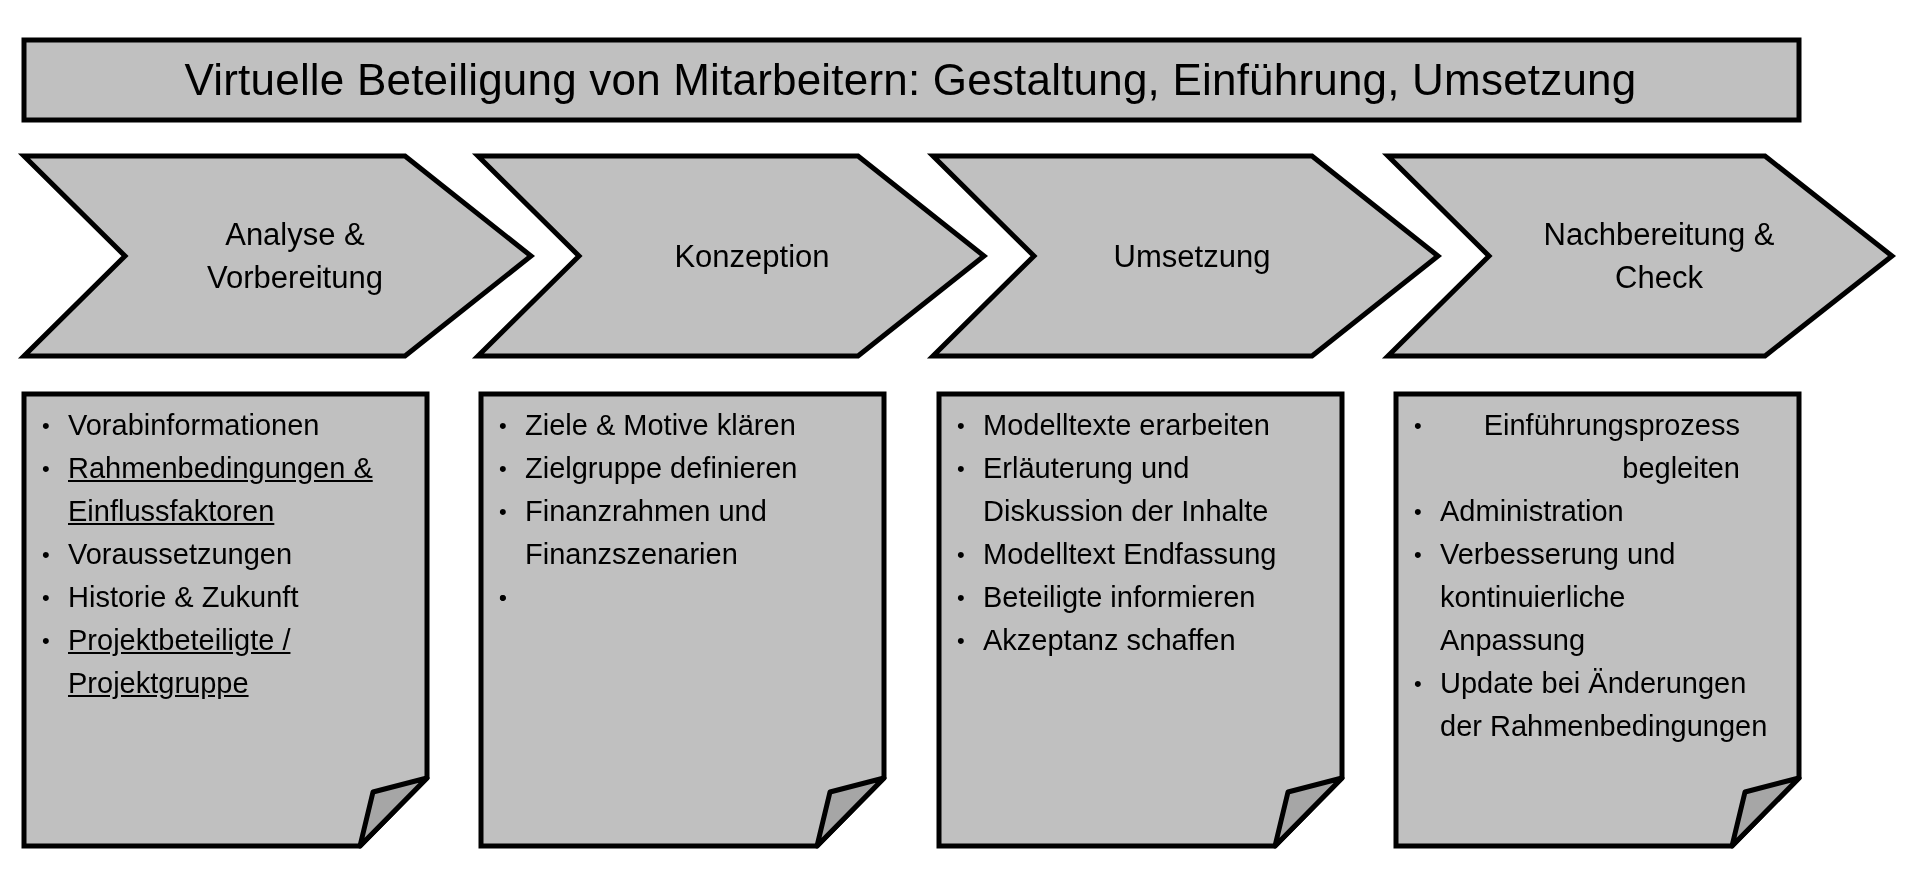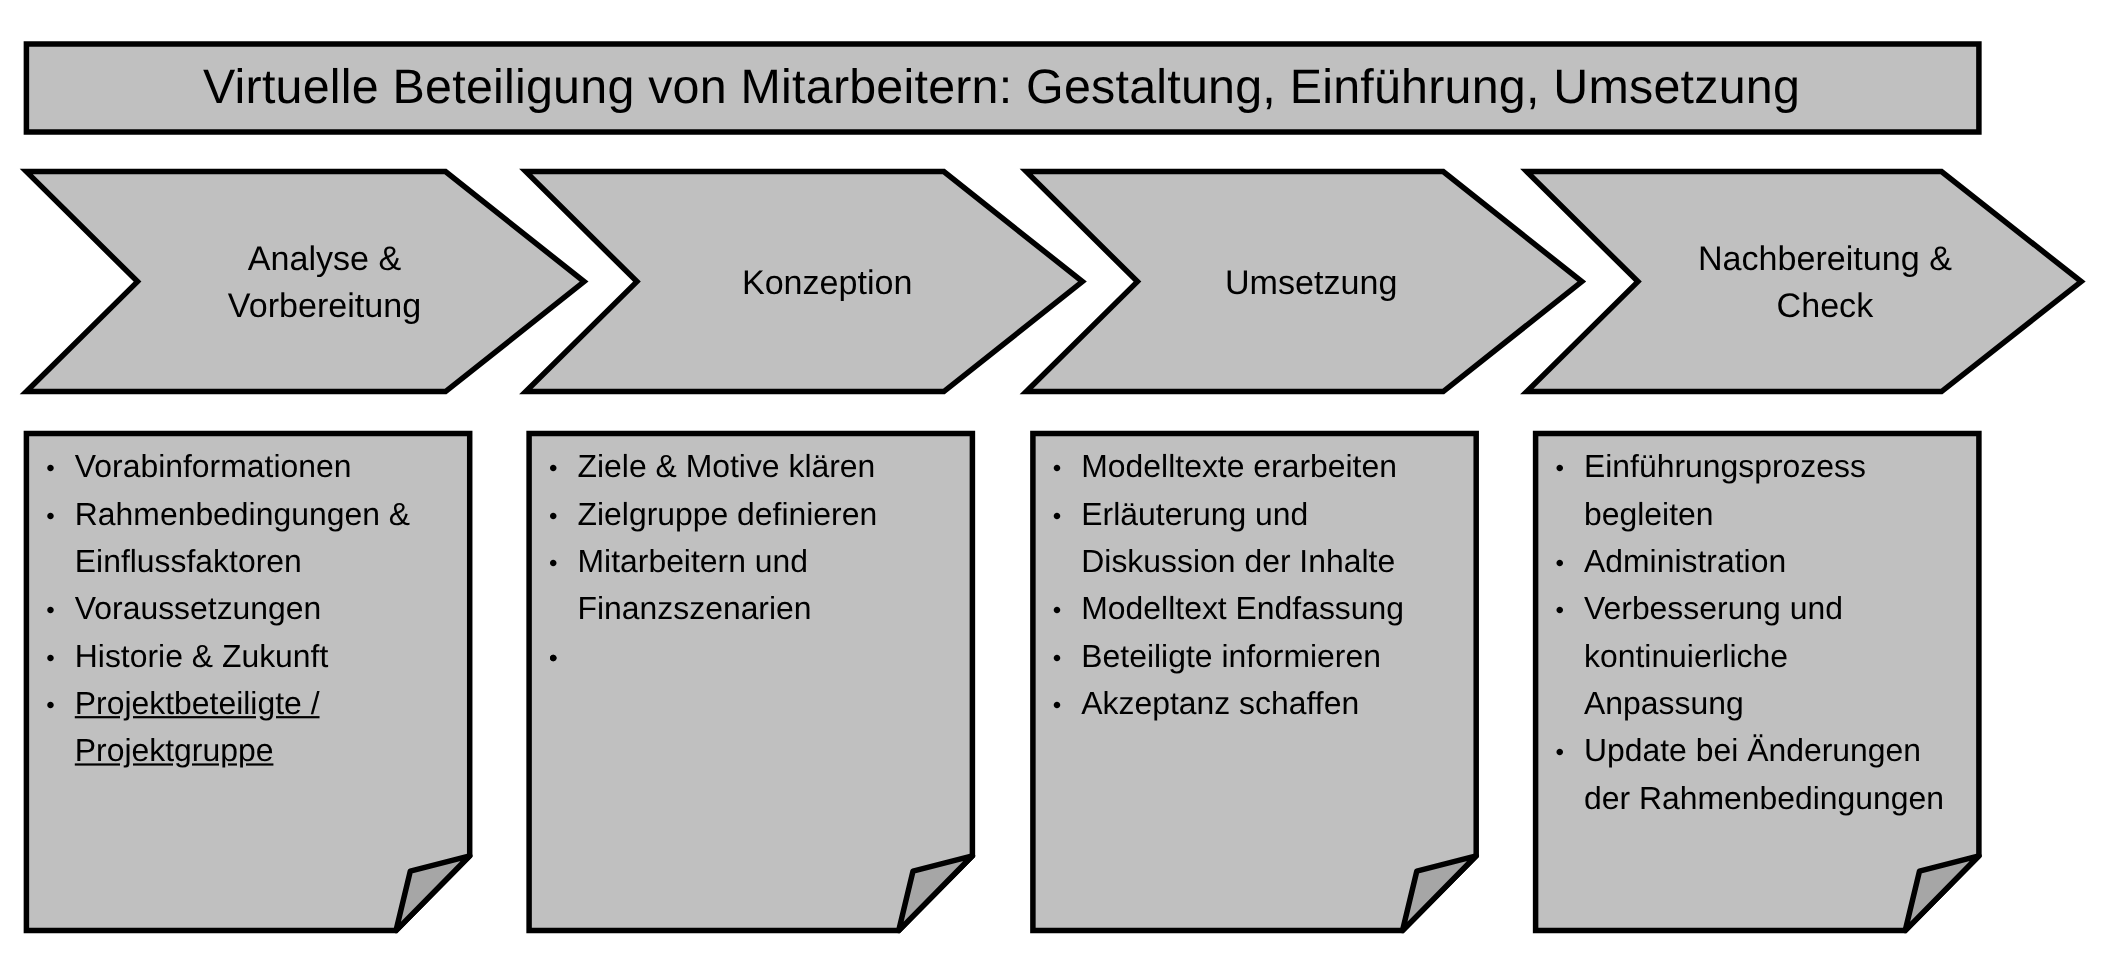--- a/index.html
+++ b/index.html
@@ -60,38 +60,38 @@
   </div>
 <div class="chev-label" style="left:1489px;width:340px;">
     <span style="display:block;max-width:300px;">Nachbereitung &amp; Check</span>
   </div>
 
 <div class="note" style="left:38px;">
   <ul>
     <li><span class="bullet">•</span><span>Vorabinformationen</span></li>
     <li>
         <span class="bullet">•</span>
-        <span style="display:block;max-width:330px;">Rahmenbedingungen &amp; Einflussfaktoren</span>
+        <span style="display:block;max-width:330px;text-decoration:underline;">Rahmenbedingungen &amp; Einflussfaktoren</span>
       </li>
     <li><span class="bullet">•</span><span>Voraussetzungen</span></li>
     <li><span class="bullet">•</span><span>Historie &amp; Zukunft</span></li>
     <li>
         <span class="bullet">•</span>
         <span style="display:block;max-width:290px;text-decoration:underline;">Projektbeteiligte / Projektgruppe</span>
       </li>
   </ul>
 </div>
 
 <div class="note" style="left:495px;">
   <ul>
     <li><span class="bullet">•</span><span>Ziele &amp; Motive klären</span></li>
     <li><span class="bullet">•</span><span>Zielgruppe definieren</span></li>
     <li>
         <span class="bullet">•</span>
-        <span style="display:block;max-width:290px;">Mitarbeitern und Finanzszenarien</span>
+        <span style="display:block;max-width:290px;">Finanzrahmen und Finanzszenarien</span>
       </li>
     <li>
         <span class="bullet">•</span>
       </li>
     <li><span class="bullet">•</span></li>
   </ul>
 </div>
 
 <div class="note" style="left:953px;">
   <ul>
@@ -103,21 +103,21 @@
     <li><span class="bullet">•</span><span>Modelltext Endfassung</span></li>
     <li><span class="bullet">•</span><span>Beteiligte informieren</span></li>
     <li><span class="bullet">•</span><span>Akzeptanz schaffen</span></li>
   </ul>
 </div>
 
 <div class="note" style="left:1410px;">
   <ul>
     <li>
         <span class="bullet">•</span>
-        <span style="display:block;max-width:300px;">Einführungsprozess begleiten</span>
+        <span style="display:block;max-width:300px;text-align:right;">Einführungsprozess begleiten</span>
       </li>
     <li><span class="bullet">•</span><span>Administration</span></li>
     <li>
         <span class="bullet">•</span>
         <span style="display:block;max-width:300px;">Verbesserung und kontinuierliche Anpassung</span>
       </li>
     <li>
         <span class="bullet">•</span>
         <span style="display:block;max-width:340px;">Update bei Änderungen der Rahmenbedingungen</span>
       </li>

